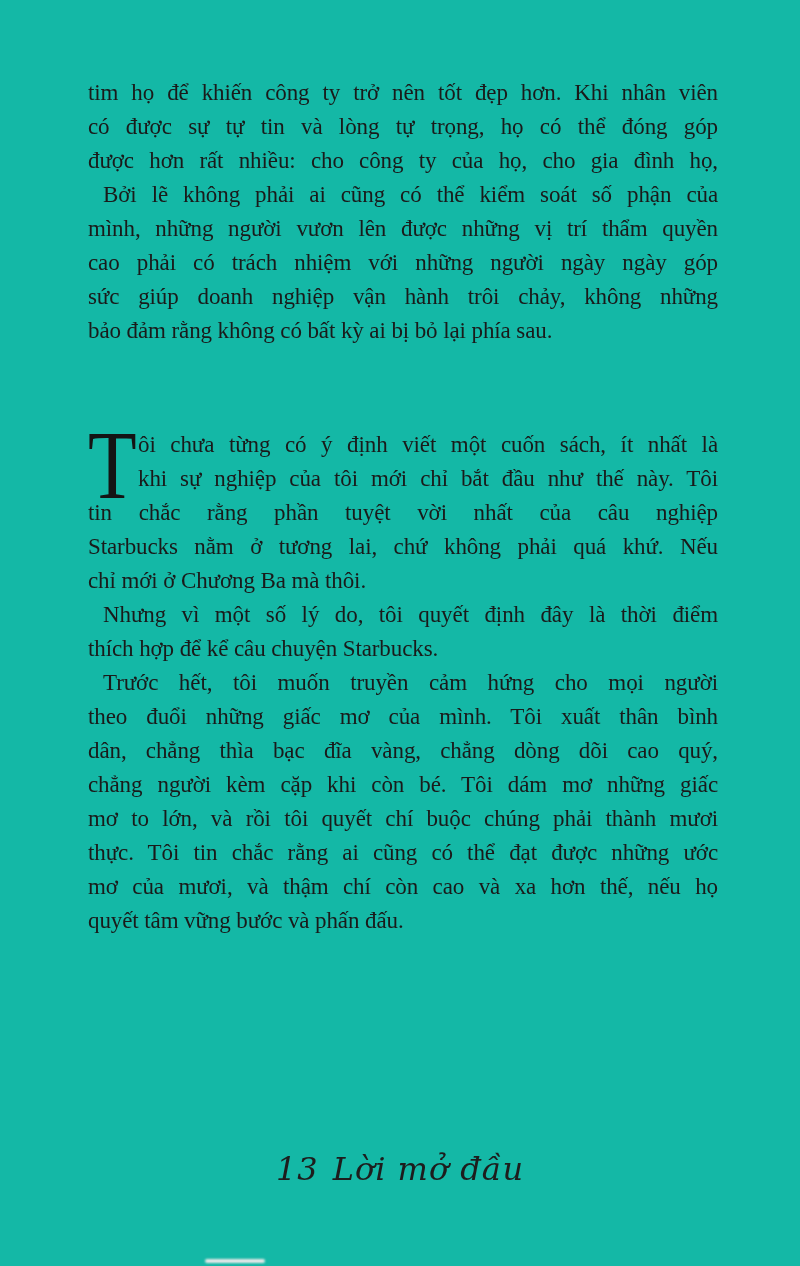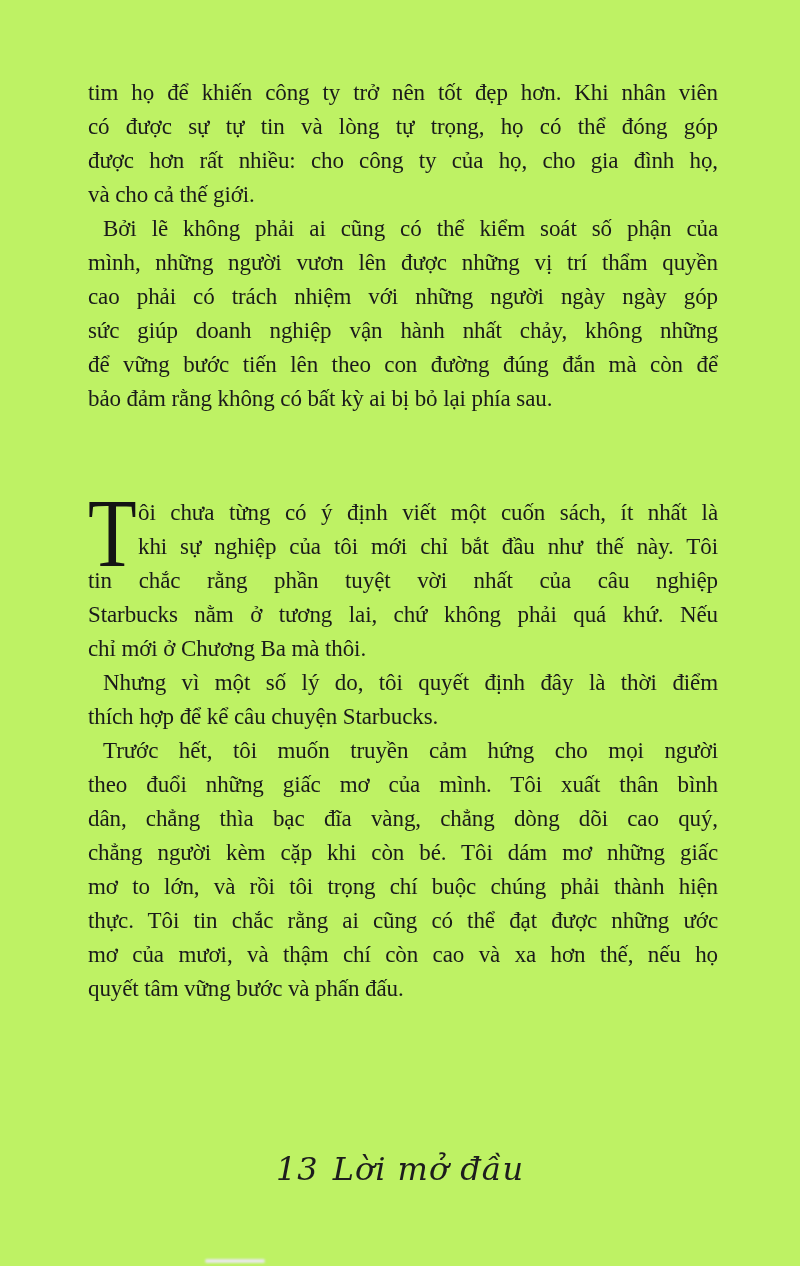--- a/index.html
+++ b/index.html
@@ -4,21 +4,21 @@
 <style>
   html, body {
     margin: 0;
     padding: 0;
     background: #ffffff;
   }
   .page {
     position: relative;
     width: 800px;
     height: 1266px;
-    background: #bef264;
+    background: #14b8a6;
     font-family: "Liberation Serif", serif;
     color: #1a1a1a;
     overflow: hidden;
   }
   .text-block {
     position: absolute;
     left: 88px;
     top: 76px;
     width: 630px;
   }
@@ -88,30 +88,28 @@
 <div class="page">
 
   <div class="text-block">
 
     <div class="section">
 
       <div class="para">
         <div class="line">tim họ để khiến công ty trở nên tốt đẹp hơn. Khi nhân viên</div>
         <div class="line">có được sự tự tin và lòng tự trọng, họ có thể đóng góp</div>
         <div class="line">được hơn rất nhiều: cho công ty của họ, cho gia đình họ,</div>
-        <div class="line ll">và cho cả thế giới.</div>
       </div>
 
 
       <div class="para">
         <div class="line ind">Bởi lẽ không phải ai cũng có thể kiểm soát số phận của</div>
         <div class="line">mình, những người vươn lên được những vị trí thẩm quyền</div>
         <div class="line">cao phải có trách nhiệm với những người ngày ngày góp</div>
-        <div class="line">sức giúp doanh nghiệp vận hành nhất chảy, không những</div>
-        <div class="line">để vững bước tiến lên theo con đường đúng đắn mà còn để</div>
+        <div class="line">sức giúp doanh nghiệp vận hành trôi chảy, không những</div>
         <div class="line ll">bảo đảm rằng không có bất kỳ ai bị bỏ lại phía sau.</div>
       </div>
 
     </div>
 
     <div class="section opening">
 
       <div class="para">
         <span class="dropcap">T</span>
         <div class="line">ôi chưa từng có ý định viết một cuốn sách, ít nhất là</div>
@@ -124,21 +122,21 @@
       <div class="para">
         <div class="line ind">Nhưng vì một số lý do, tôi quyết định đây là thời điểm</div>
         <div class="line ll">thích hợp để kể câu chuyện Starbucks.</div>
       </div>
 
       <div class="para">
         <div class="line ind">Trước hết, tôi muốn truyền cảm hứng cho mọi người</div>
         <div class="line">theo đuổi những giấc mơ của mình. Tôi xuất thân bình</div>
         <div class="line">dân, chẳng thìa bạc đĩa vàng, chẳng dòng dõi cao quý,</div>
         <div class="line">chẳng người kèm cặp khi còn bé. Tôi dám mơ những giấc</div>
-        <div class="line">mơ to lớn, và rồi tôi trọng chí buộc chúng phải thành hiện</div>
+        <div class="line">mơ to lớn, và rồi tôi quyết chí buộc chúng phải thành mươi</div>
         <div class="line">thực. Tôi tin chắc rằng ai cũng có thể đạt được những ước</div>
         <div class="line">mơ của mươi, và thậm chí còn cao và xa hơn thế, nếu họ</div>
         <div class="line ll">quyết tâm vững bước và phấn đấu.</div>
       </div>
 
     </div>
 
   </div>
 
   <div class="footer">

